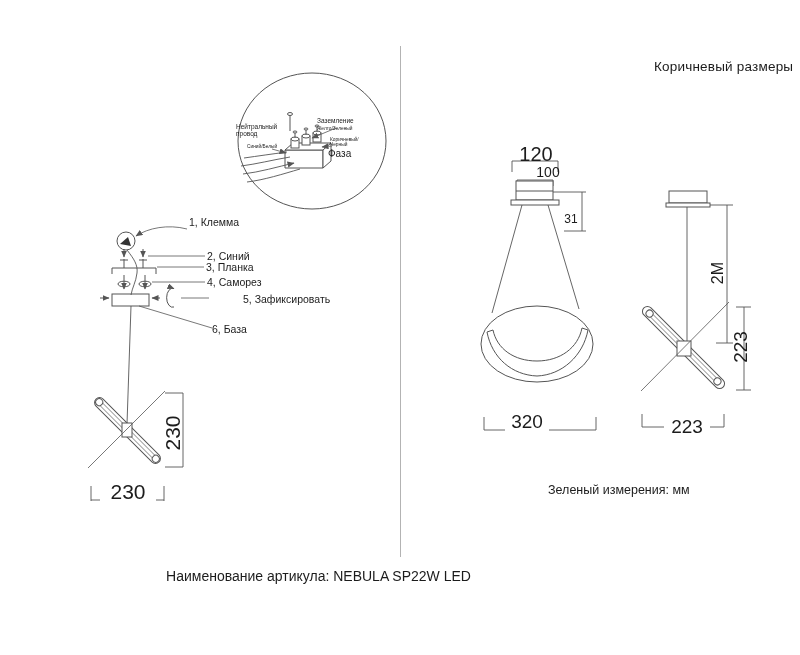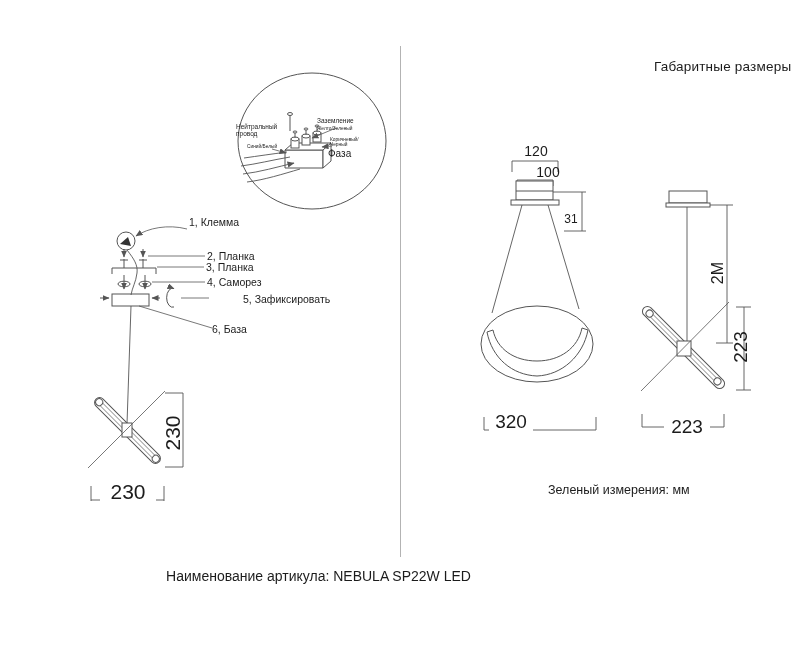--- a/index.html
+++ b/index.html
@@ -171,42 +171,42 @@
       <line x1="744" y1="307" x2="744" y2="390" stroke-width=".9"></line>
       <line x1="736" y1="307" x2="751" y2="307" stroke-width=".9"></line>
       <line x1="736" y1="390" x2="751" y2="390" stroke-width=".9"></line>
 
       <line x1="642" y1="427" x2="724" y2="427" stroke-width=".9"></line>
       <line x1="642" y1="414" x2="642" y2="427" stroke-width=".9"></line>
       <line x1="724" y1="414" x2="724" y2="427" stroke-width=".9"></line>
     </g>
   </svg>
 
-  <div class="txt title" style="left:654px;top:59px;">Габаритные размеры</div>
+  <div class="txt title" style="left:654px;top:59px;">Коричневый размеры</div>
 
   <div class="txt wlabel" style="left:236px;top:123px;width:50px;">Нейтральный провод</div>
   <div class="txt wsub" style="left:247px;top:144px;width:40px;">Синий/Белый</div>
   <div class="txt wlabel" style="left:317px;top:117px;width:46px;">Заземление</div>
   <div class="txt wsub" style="left:317px;top:126px;width:40px;">Желто/Зеленый</div>
   <div class="txt wsub" style="left:330px;top:137px;width:34px;">Коричневый/Черный</div>
   <div class="txt" style="left:328px;top:148px;font-size:10px;">Фаза</div>
 
   <div class="txt step" style="left:189px;top:216px;">1, Клемма</div>
-  <div class="txt step" style="left:207px;top:250px;">2, Планка</div>
+  <div class="txt step" style="left:207px;top:250px;">2, Синий</div>
   <div class="txt step" style="left:206px;top:261px;">3, Планка</div>
   <div class="txt step" style="left:207px;top:276px;">4, Саморез</div>
   <div class="txt step" style="left:211px;top:293px;margin-left:32px;">5, Зафиксировать</div>
   <div class="txt step" style="left:212px;top:323px;">6, База</div>
 
   <div class="txt dim rot" style="left:150px;top:421px;width:46px;height:24px;font-size:21px;">230</div>
   <div class="txt dim dimbg" style="left:100px;top:480px;width:52px;font-size:21px;">230</div>
-  <div class="txt dim" style="left:519px;top:143px;width:34px;font-size:14px;">120</div>
+  <div class="txt dim" style="left:519px;top:143px;width:34px;font-size:20px;">120</div>
   <div class="txt dim" style="left:519px;top:164px;width:34px;font-size:14px;margin-left:12px;">100</div>
   <div class="txt dim" style="left:561px;top:212px;width:20px;font-size:12px;">31</div>
-  <div class="txt dim dimbg" style="left:489px;top:411px;width:40px;">320</div>
+  <div class="txt dim dimbg" style="left:505px;top:411px;width:40px;">320</div>
   <div class="txt dim rot" style="left:701px;top:263px;width:36px;height:20px;font-size:16px;">2M</div>
   <div class="txt dim rot" style="left:718px;top:336px;width:46px;height:22px;">223</div>
   <div class="txt dim dimbg" style="left:664px;top:416px;width:42px;">223</div>
 
   <div class="txt" style="left:548px;top:483px;font-size:12.5px;">Зеленый измерения: мм</div>
   <div class="txt center" style="left:0;top:568px;width:637px;font-size:14px;text-align:center;">Наименование артикула: NEBULA SP22W LED</div>
 
 </div>
 
 </body></html>

